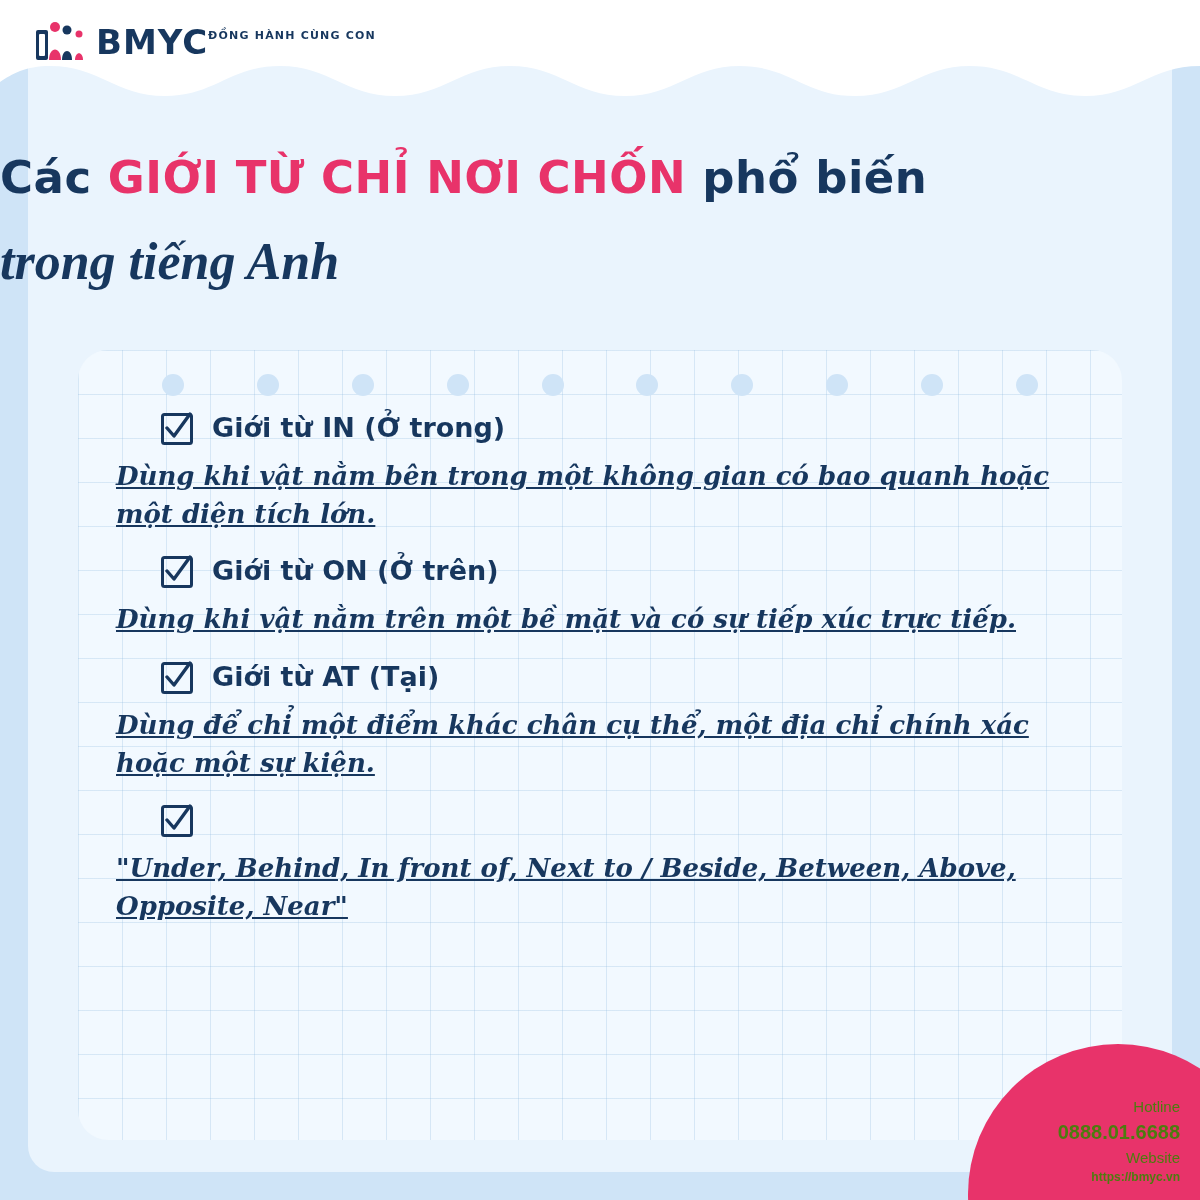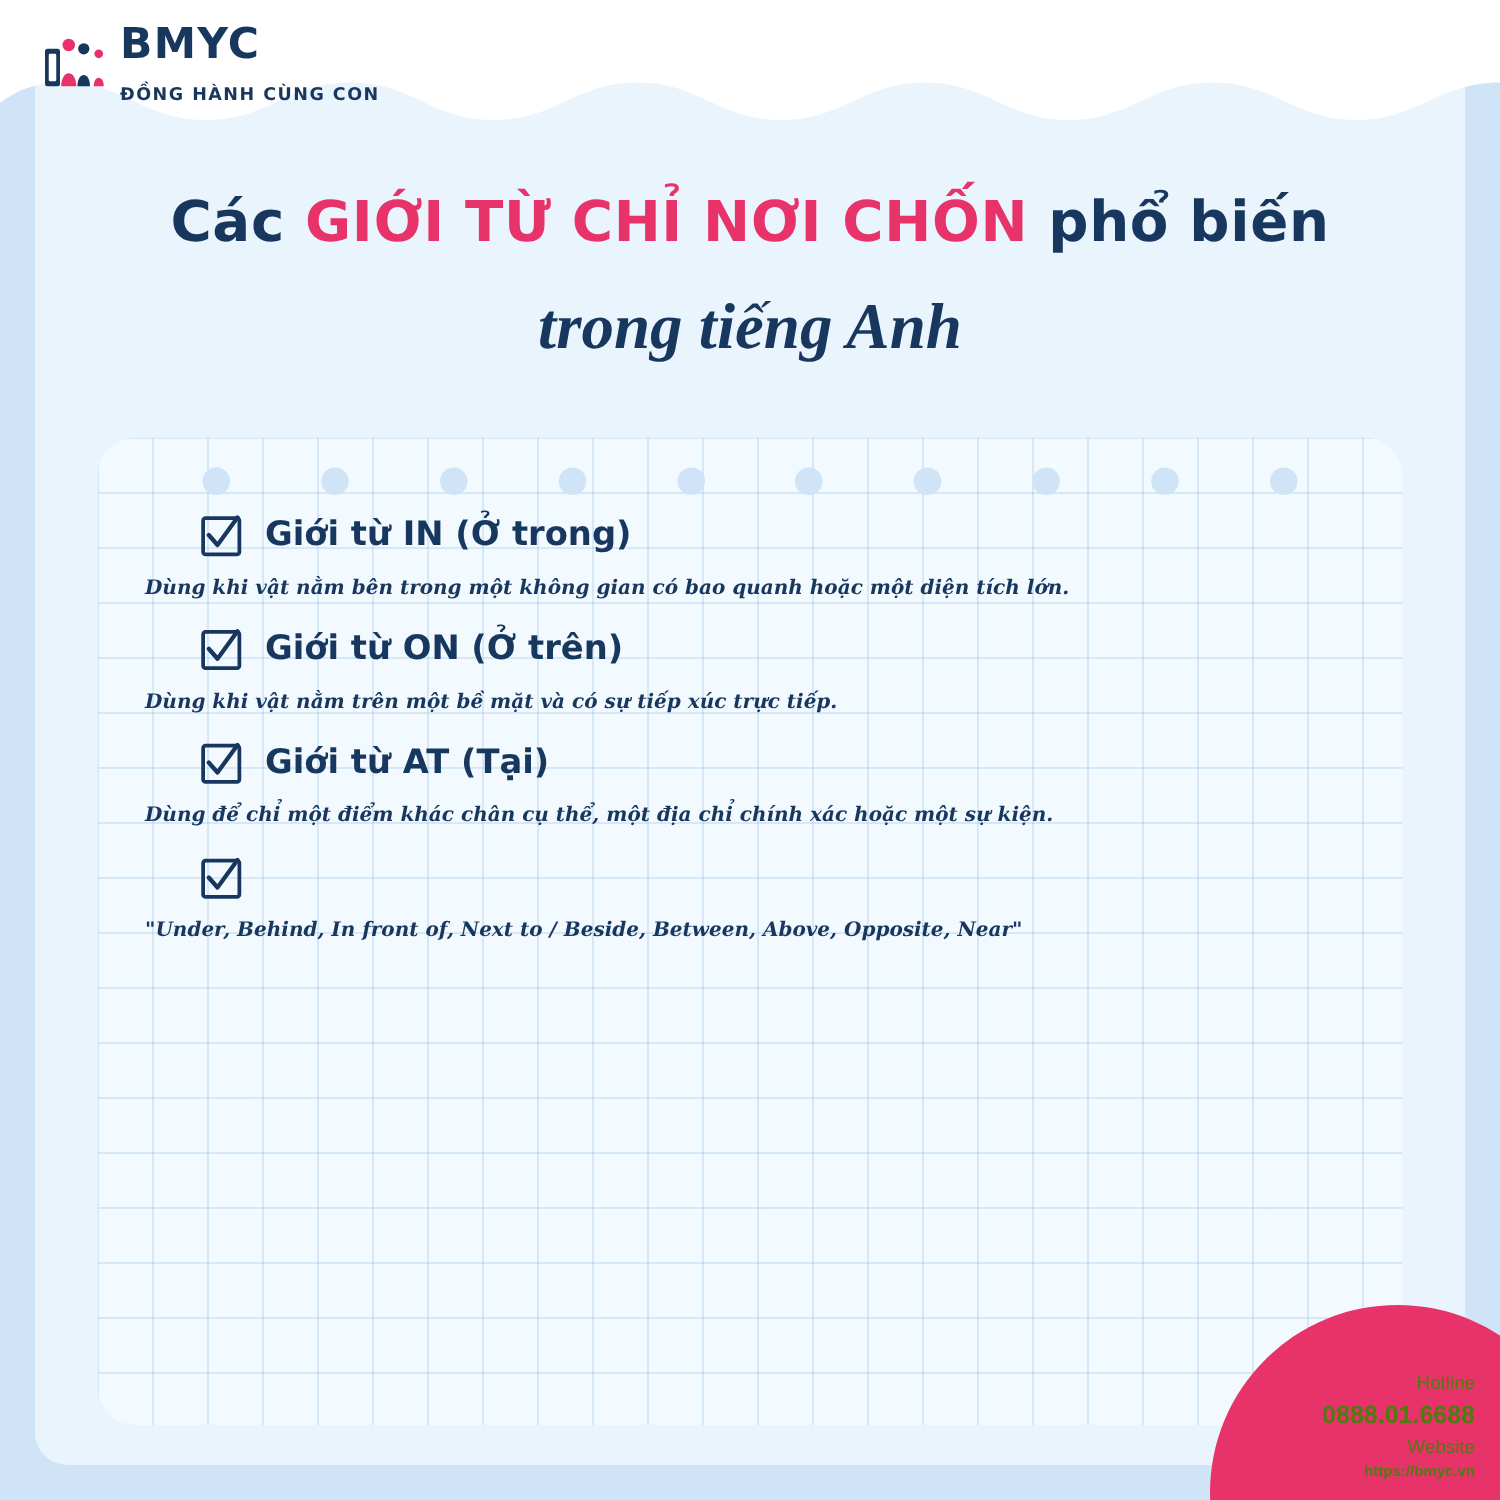--- a/index.html
+++ b/index.html
@@ -57,47 +57,47 @@
     align-items: center;
     gap: 10px;
   }
   .logo-mark {
     width: 52px;
     height: 48px;
     position: relative;
   }
   .logo-text {
     display: flex;
-    flex-direction: column;
+    flex-direction: row;
     justify-content: center;
   }
   .logo-title {
     font-family: "DejaVu Sans", sans-serif;
     font-weight: bold;
     font-size: 34px;
     letter-spacing: 1px;
     color: #17375e;
     line-height: 1;
   }
   .logo-sub {
     font-family: "DejaVu Sans", sans-serif;
     font-weight: bold;
-    font-size: 14px;
+    font-size: 11px;
     letter-spacing: 1.2px;
     color: #17375e;
-    margin-top: 16px;
+    margin-top: 4px;
   }
 
   
   .heading {
     position: absolute;
     left: 0;
     top: 150px;
     width: 1200px;
-    text-align: center;
+    text-align: left;
     z-index: 6;
   }
   .heading-line1 {
     font-family: "DejaVu Sans", sans-serif;
     font-weight: bold;
     font-size: 45px;
     color: #17375e;
     letter-spacing: 0.5px;
     line-height: 1.25;
   }
@@ -172,25 +172,26 @@
     font-weight: bold;
     font-size: 27px;
     color: #17375e;
     white-space: nowrap;
   }
 
   .item-desc {
     font-family: "DejaVu Serif", serif;
     font-style: italic;
     font-weight: bold;
-    font-size: 16px;
+    font-size: 26px;
     line-height: 1.45;
     color: #17375e;
     padding: 0 8px 0 4px;
     margin-bottom: 22px;
+    text-decoration: underline;
   }
 
   
   .contact {
     position: absolute;
     right: 0;
     bottom: 0;
     width: 250px;
     height: 180px;
     z-index: 8;

